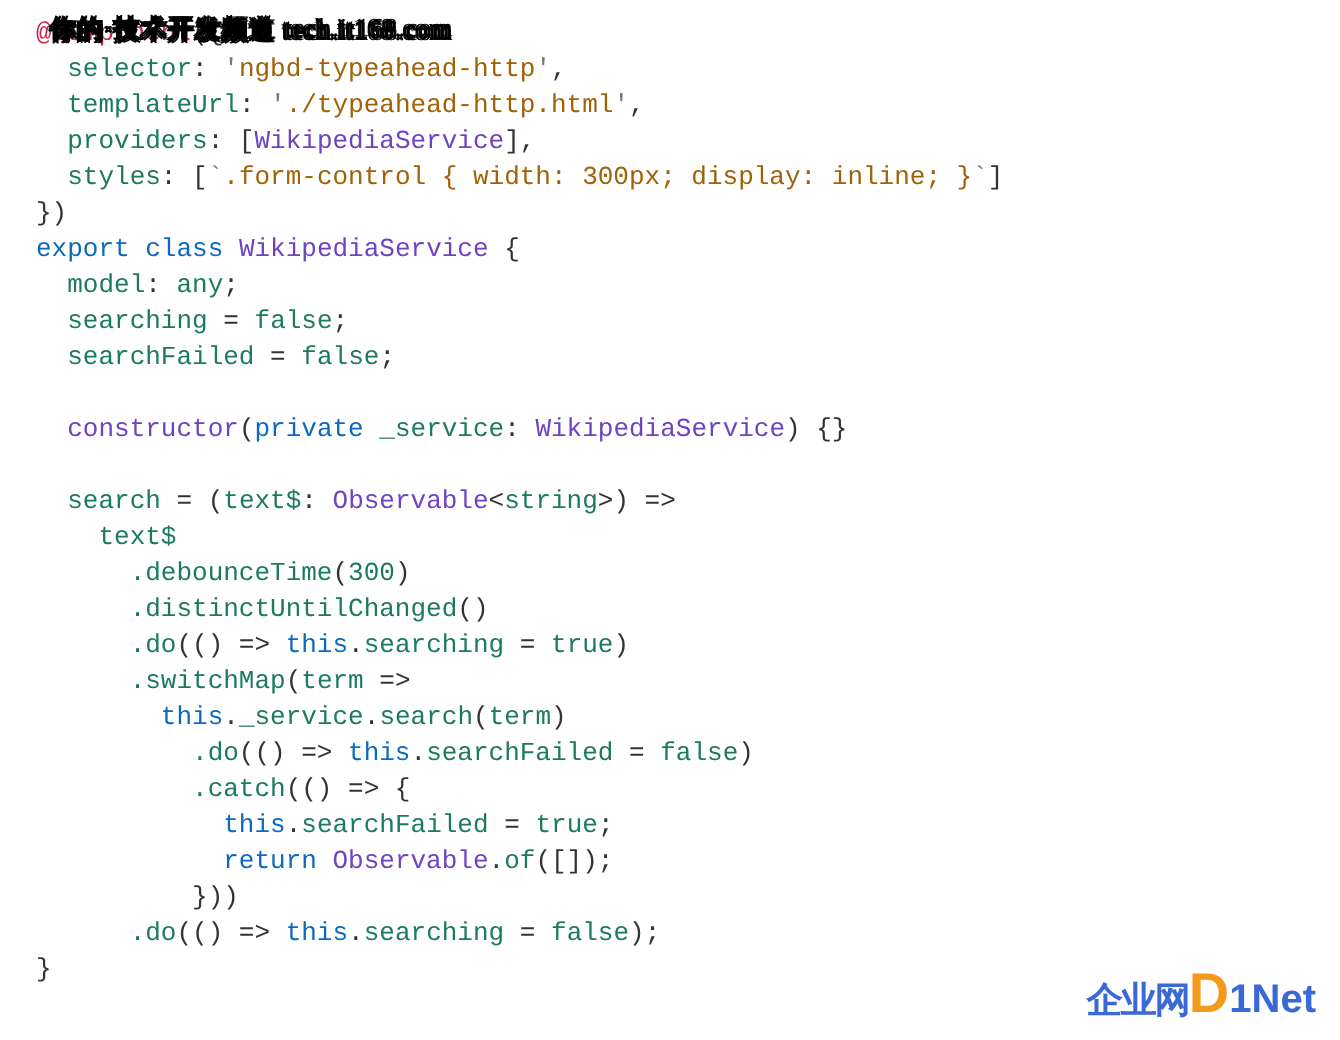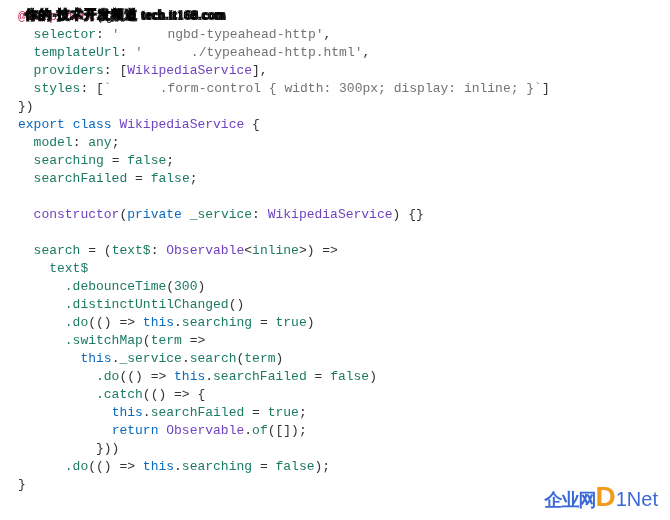--- a/index.html
+++ b/index.html
@@ -2,56 +2,56 @@
 <html><head>
 <meta charset="utf-8">
 <style>
   html,body{margin:0;padding:0;width:670px;height:520px;overflow:hidden;background:#fff;}
   body{font-family:Consolas,Menlo,Monaco,"Courier New",monospace;position:relative;}
   .watermark-top{position:absolute;top:6px;left:25px;font-family:"SimSun","宋体",serif;font-size:13px;color:#fff;-webkit-text-stroke:1px #000;text-shadow:1px 1px 0 #000,-1px -1px 0 #000,1px -1px 0 #000,-1px 1px 0 #000;letter-spacing:0.5px;z-index:5;}
   .code{padding:8px 14px 8px 18px;font-size:13px;line-height:18px;color:#333;white-space:pre;}
   
   .at   {color:#c7254e;}          
   .key  {color:#1c7a62;}          
-  .str  {color:#737373;margin-left:48px;}             
+  .str  {color:#a16207;}             
   .kw   {color:#0b6abf;}          
   .cls  {color:#6f42c1;}          
   .num  {color:#1c7a62;}          
   .bool {color:#1c7a62;}          
   .punct{color:#333;}
   .fn   {color:#6f42c1;}          
   .chain{color:#1c7a62;}
   
   .pale{color:#777;}
   
   .logo{position:absolute;right:12px;bottom:8px;font-family:Arial,Helvetica,sans-serif;display:flex;align-items:flex-end;gap:4px;z-index:5;}
   .logo .cn{font-family:"SimSun","宋体",serif;font-weight:bold;font-size:18px;color:#3a68d7;letter-spacing:-1px;}
   .logo .d{font-weight:bold;font-size:28px;color:#f39a1a;line-height:20px;}
-  .logo .rest{font-weight:normal;font-size:20px;color:#3a68d7;line-height:18px;}
+  .logo .rest{font-weight:bold;font-size:20px;color:#3a68d7;line-height:18px;}
   .logo .sub{display:block;font-family:"SimSun","宋体",serif;font-size:9px;color:#888;letter-spacing:3px;margin-top:1px;}
 </style>
 </head>
 <body>
 
 <div class="watermark-top">你的·技术开发频道 tech.it168.com</div>
 
 <div class="code"><span class="at">@Component</span><span class="punct">({</span>
   <span class="key">selector</span><span class="punct">: </span><span class="pale">'</span><span class="str">ngbd-typeahead-http</span><span class="pale">'</span><span class="punct">,</span>
   <span class="key">templateUrl</span><span class="punct">: </span><span class="pale">'</span><span class="str">./typeahead-http.html</span><span class="pale">'</span><span class="punct">,</span>
   <span class="key">providers</span><span class="punct">: [</span><span class="cls">WikipediaService</span><span class="punct">],</span>
   <span class="key">styles</span><span class="punct">: [</span><span class="pale">`</span><span class="str">.form-control { width: 300px; display: inline; }</span><span class="pale">`</span><span class="punct">]</span>
 <span class="punct">})</span>
 <span class="kw">export</span> <span class="kw">class</span> <span class="cls">WikipediaService</span> <span class="punct">{</span>
   <span class="key">model</span><span class="punct">: </span><span class="key">any</span><span class="punct">;</span>
   <span class="key">searching</span> <span class="punct">=</span> <span class="bool">false</span><span class="punct">;</span>
   <span class="key">searchFailed</span> <span class="punct">=</span> <span class="bool">false</span><span class="punct">;</span>
 
   <span class="fn">constructor</span><span class="punct">(</span><span class="kw">private</span> <span class="key">_service</span><span class="punct">: </span><span class="cls">WikipediaService</span><span class="punct">) {}</span>
 
-  <span class="key">search</span> <span class="punct">= (</span><span class="key">text$</span><span class="punct">: </span><span class="cls">Observable</span><span class="punct">&lt;</span><span class="key">inline</span><span class="punct">&gt;) =&gt;</span>
+  <span class="key">search</span> <span class="punct">= (</span><span class="key">text$</span><span class="punct">: </span><span class="cls">Observable</span><span class="punct">&lt;</span><span class="key">string</span><span class="punct">&gt;) =&gt;</span>
     <span class="key">text$</span>
       <span class="chain">.debounceTime</span><span class="punct">(</span><span class="num">300</span><span class="punct">)</span>
       <span class="chain">.distinctUntilChanged</span><span class="punct">()</span>
       <span class="chain">.do</span><span class="punct">(() =&gt; </span><span class="kw">this</span><span class="punct">.</span><span class="key">searching</span> <span class="punct">=</span> <span class="bool">true</span><span class="punct">)</span>
       <span class="chain">.switchMap</span><span class="punct">(</span><span class="key">term</span> <span class="punct">=&gt;</span>
         <span class="kw">this</span><span class="punct">.</span><span class="key">_service</span><span class="punct">.</span><span class="chain">search</span><span class="punct">(</span><span class="key">term</span><span class="punct">)</span>
           <span class="chain">.do</span><span class="punct">(() =&gt; </span><span class="kw">this</span><span class="punct">.</span><span class="key">searchFailed</span> <span class="punct">=</span> <span class="bool">false</span><span class="punct">)</span>
           <span class="chain">.catch</span><span class="punct">(() =&gt; {</span>
             <span class="kw">this</span><span class="punct">.</span><span class="key">searchFailed</span> <span class="punct">=</span> <span class="bool">true</span><span class="punct">;</span>
             <span class="kw">return</span> <span class="cls">Observable</span><span class="punct">.</span><span class="chain">of</span><span class="punct">([]);</span>

